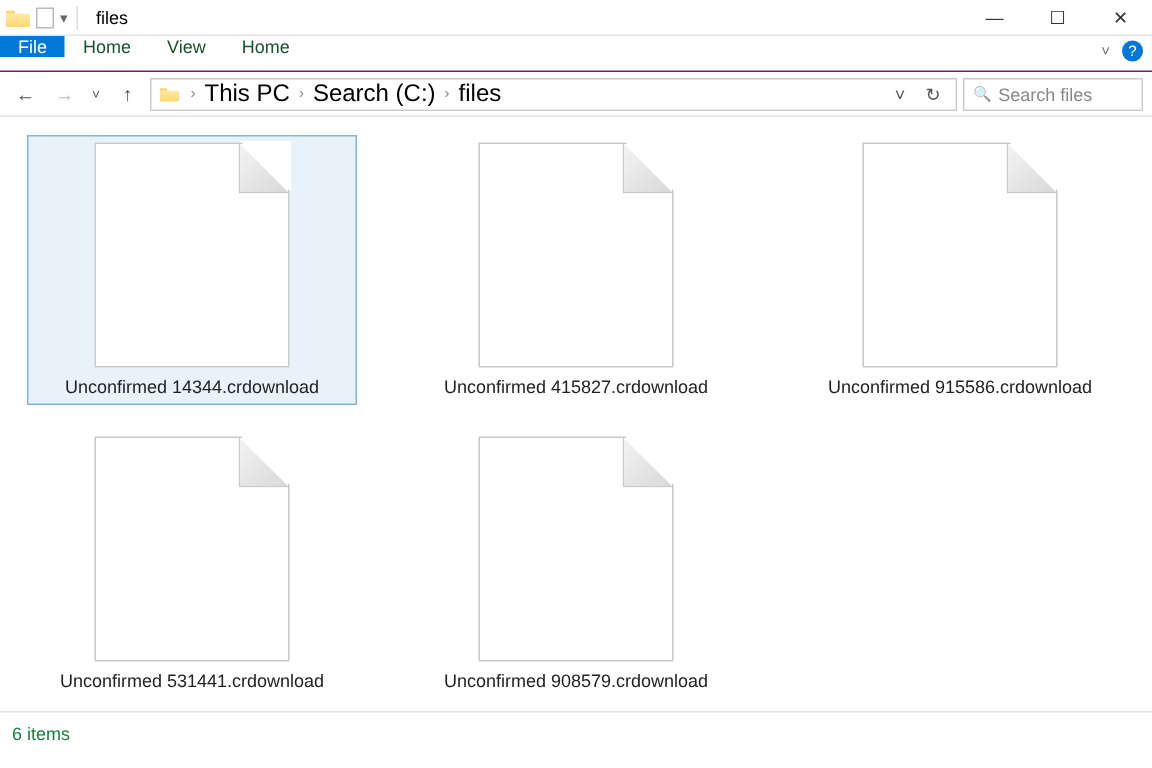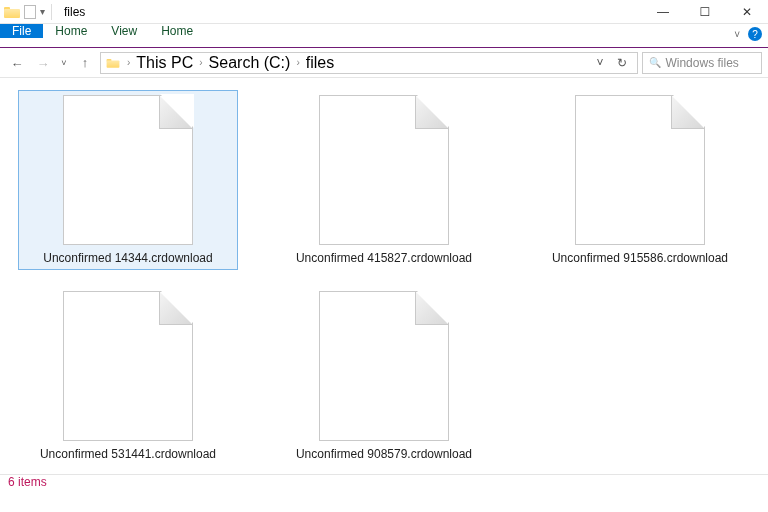--- a/index.html
+++ b/index.html
@@ -39,21 +39,21 @@
   .content { height:396px; overflow:auto; padding:12px 10px 4px 10px; }
   .grid { display:grid; grid-template-columns: repeat(3, 1fr); column-gap: 20px; row-gap: 16px; }
   .item { display:flex; flex-direction:column; align-items:center; width:220px; justify-self:center; padding:4px; border:1px solid transparent; }
   .item.selected { border:1px solid #7bb6e8; background:#e8f2fb; }
   .file-icon { width:130px; height:150px; position:relative; }
   .file-page { position:absolute; inset:0; background:#fff; border:1px solid #c9c9c9; }
   .file-corner { position:absolute; top:0; right:0; width:34px; height:34px; background:linear-gradient(135deg,#f4f4f4 0%, #d8d8d8 100%); clip-path: polygon(0 0, 100% 100%, 0 100%); border-left:1px solid #c9c9c9; border-bottom:1px solid #c9c9c9; }
   .file-label { margin-top:6px; font-size:12px; text-align:center; color:#222; }
 
   
-  .status { height:22px; border-top:1px solid #e5e5e5; display:flex; align-items:flex-start; padding:0 8px; font-size:12px; color:#be185d; }
+  .status { height:22px; border-top:1px solid #e5e5e5; display:flex; align-items:flex-end; padding:0 8px; font-size:12px; color:#15803d; }
 </style>
 </head>
 <body>
 
 <div class="titlebar">
   <div class="qa">
     <span class="folder-icon"></span>
     <span class="doc-mini"></span>
     <span class="chev">▾</span>
     <span class="tb-sep"></span>
@@ -90,21 +90,21 @@
     <span class="crumb">Search (C:)</span>
     <span class="gt">›</span>
     <span class="crumb">files</span>
     <div class="addr-actions">
       <div>˅</div>
       <div>↻</div>
     </div>
   </div>
   <div class="search">
     <span style="font-size:10px;opacity:.6">🔍</span>
-    <span>Windows files</span>
+    <span>Search files</span>
   </div>
 </div>
 
 <div class="content">
   <div class="grid" id="file-grid">
       <div class="item selected">
         <div class="file-icon">
           <div class="file-page"></div>
           <div style="position: absolute; top: -1px; right: -1px; width: 34px; height: 34px; background: rgb(255, 255, 255); clip-path: polygon(100% 0px, 0px 0px, 100% 100%);"></div>
           <div class="file-corner"></div>

